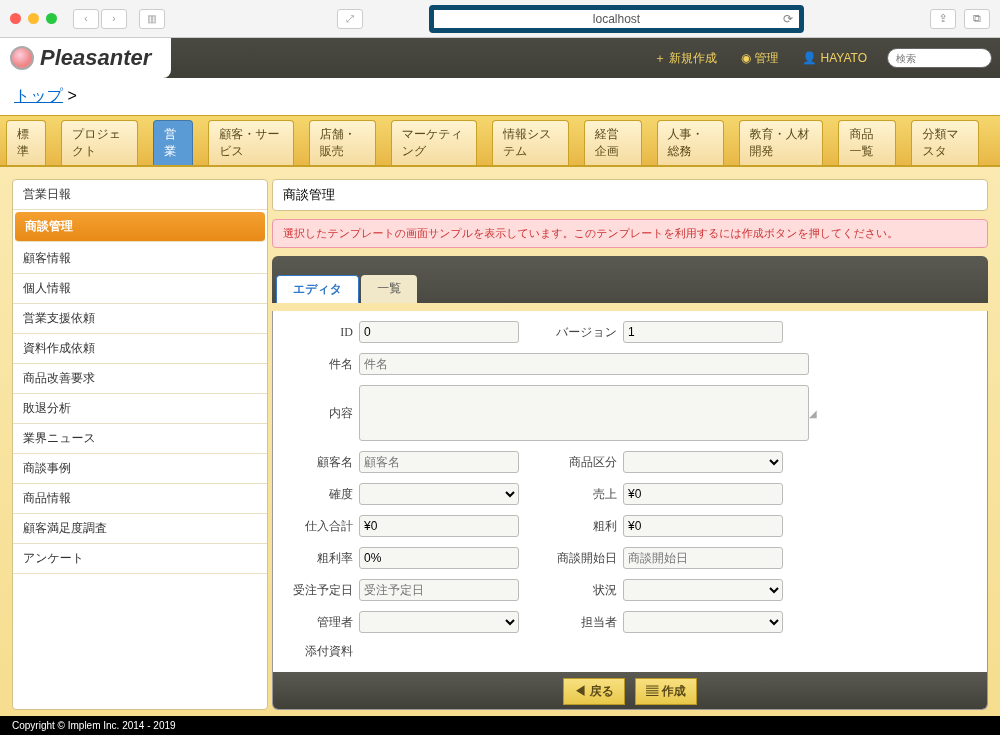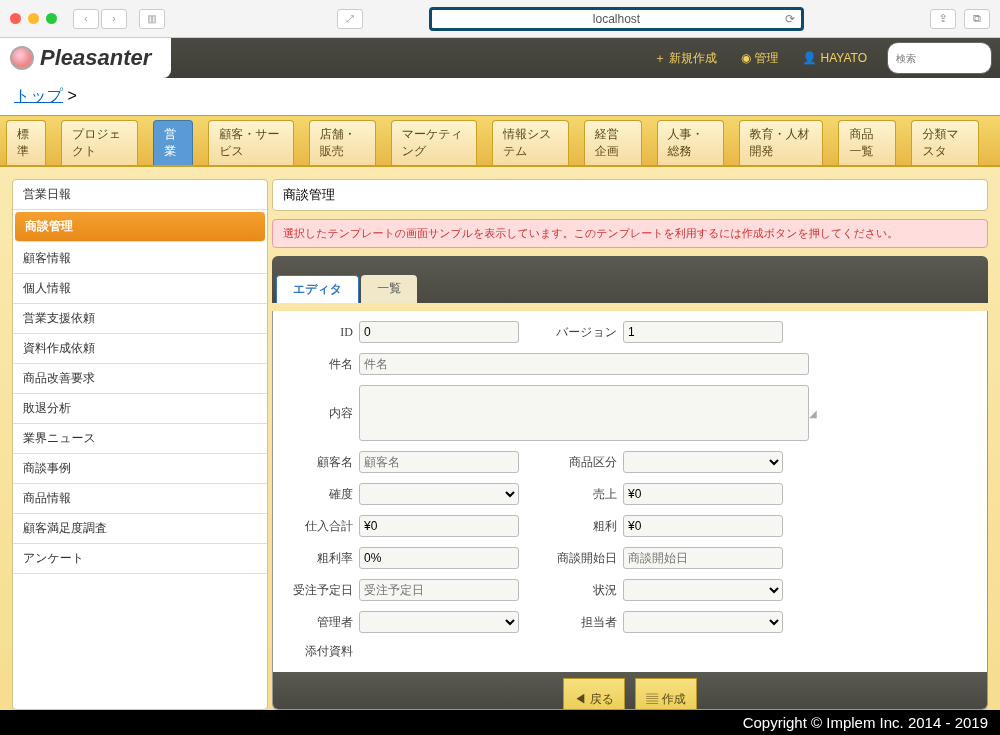--- a/index.html
+++ b/index.html
@@ -5,33 +5,33 @@
 * { box-sizing: border-box; margin: 0; padding: 0; font-family: "Hiragino Sans", Meiryo, sans-serif; }
 body { background: #fff; width: 1000px; height: 735px; position: relative; overflow: hidden; }
 
 
 .browser-bar { height: 38px; background: #f4f4f4; border-bottom: 1px solid #ccc; display: flex; align-items: center; padding: 0 10px; gap: 6px; }
 .traffic { display: flex; gap: 7px; }
 .traffic span { width: 11px; height: 11px; border-radius: 50%; display: inline-block; }
 .t-r { background: #ff5f57; } .t-y { background: #febc2e; } .t-g { background: #28c840; }
 .nav-btns { display: flex; gap: 2px; margin-left: 10px; }
 .nav-btn { width: 26px; height: 20px; border: 1px solid #ccc; border-radius: 3px; background: #fff; font-size: 10px; color: #999; display: flex; align-items: center; justify-content: center; }
-.addr { flex: 1; text-align: center; font-size: 12px; color: #555; background: #fff; border: 3px solid #0c4a6e; border-radius: 4px; padding: 2px 30px; margin: 0 120px 0 60px; position: relative; }
+.addr { flex: 1; text-align: center; font-size: 12px; color: #555; background: #fff; border: 5px solid #0c4a6e; border-radius: 4px; padding: 2px 30px; margin: 0 120px 0 60px; position: relative; }
 .addr .reload { position: absolute; right: 6px; top: 2px; color: #888; }
 .br-right { display: flex; gap: 8px; }
 .br-icon { width: 26px; height: 20px; border: 1px solid #ccc; border-radius: 3px; background: #fff; font-size: 11px; color: #888; display: flex; align-items: center; justify-content: center; }
 
 
 .app-header { height: 40px; background: linear-gradient(#4a4a42, #3f3f38); display: flex; align-items: center; justify-content: space-between; }
 .logo { background: #fff; height: 40px; display: flex; align-items: center; padding: 0 20px 0 10px; font-size: 22px; font-style: italic; font-weight: bold; color: #333; border-radius: 0 0 8px 0; }
 .logo-icon { width: 24px; height: 24px; border-radius: 50%; background: radial-gradient(circle at 40% 35%, #fcd, #e88 60%); margin-right: 6px; border: 2px solid #aaa; }
 .hdr-gap { flex: 1; }
 .hdr-btn { color: #f0d060; font-size: 12px; padding: 4px 12px; cursor: pointer; display: flex; align-items: center; gap: 3px; }
 .hdr-user { color: #f0d060; font-size: 12px; padding: 4px 12px; display: flex; align-items: center; gap: 3px; }
-.search-box { width: 105px; height: 32px; border-radius: 11px; border: 1px solid #666; background: #fff; margin: 0 8px; font-size: 10px; padding: 1px 8px; color: #999; }
+.search-box { width: 105px; height: 20px; border-radius: 11px; border: 1px solid #666; background: #fff; margin: 0 8px; font-size: 10px; padding: 1px 8px; color: #999; }
 
 
 .crumb { padding: 8px 14px; font-size: 16px; }
 .crumb a { color: #0066cc; text-decoration: underline; }
 
 
 .tabs { background: linear-gradient(#f5d76e, #e8b847); padding: 4px 6px 0 6px; display: flex; border-top: 1px solid #c9a126; border-bottom: 2px solid #c9a126; }
 .tab { background: linear-gradient(#fff3d0, #f5dca0); border: 1px solid #c9a126; border-bottom: none; padding: 5px 10px; font-size: 12px; color: #5a4a1a; border-radius: 4px 4px 0 0; margin-right: 15px; cursor: pointer; }
 .tab.act { background: #5b9bd5; color: #fff; border-color: #4178a8; }
 
@@ -53,23 +53,23 @@
 .fld { display: flex; align-items: center; }
 .fld label { width: 74px; text-align: right; font-size: 12px; color: #444; padding-right: 6px; font-family: Liberation Serif, serif; }
 .fld input, .fld select { height: 22px; font-size: 12px; padding: 0 4px; border: 1px solid #bbb; border-radius: 3px; background: #f6f6f2; }
 .fld input { width: 160px; }
 .fld input.wide { width: 450px; }
 .fld select { width: 160px; }
 .fld textarea { width: 450px; height: 56px; border: 1px solid #bbb; border-radius: 3px; background: #f6f6f2; font-size: 12px; padding: 4px; resize: none; }
 .grab { width: 12px; font-size: 10px; color: #aaa; }
 
 .btn-bar { background: linear-gradient(#5a5a52, #3f3f38); padding: 6px; text-align: center; margin: 12px -12px -4px -12px; }
-.btn { display: inline-block; background: linear-gradient(#f8e080, #e8c84a); border: 1px solid #b89820; border-radius: 0; padding: 12px 10px; font-size: 12px; font-weight: normal; color: #5a4a1a; margin: 0 3px; cursor: pointer; }
-
-.footer { background: #000; color: #fff; font-size: 15px; text-align: right; padding: 4px 12px; position: absolute; bottom: 0; left: 0; right: 0; }
+.btn { display: inline-block; background: linear-gradient(#f8e080, #e8c84a); border: 1px solid #b89820; border-radius: 0; padding: 4px 10px; font-size: 12px; font-weight: bold; color: #5a4a1a; margin: 0 3px; cursor: pointer; }
+
+.footer { background: #000; color: #fff; font-size: 10px; padding: 4px 12px; position: absolute; bottom: 0; left: 0; right: 0; }
 
 
 .anno { position: absolute; pointer-events: none; }
 svg.arrows { position: absolute; top: 0; left: 0; width: 1000px; height: 735px; }
 </style>
 </head>
 <body>
 
 <div class="browser-bar">
   <div class="traffic">

